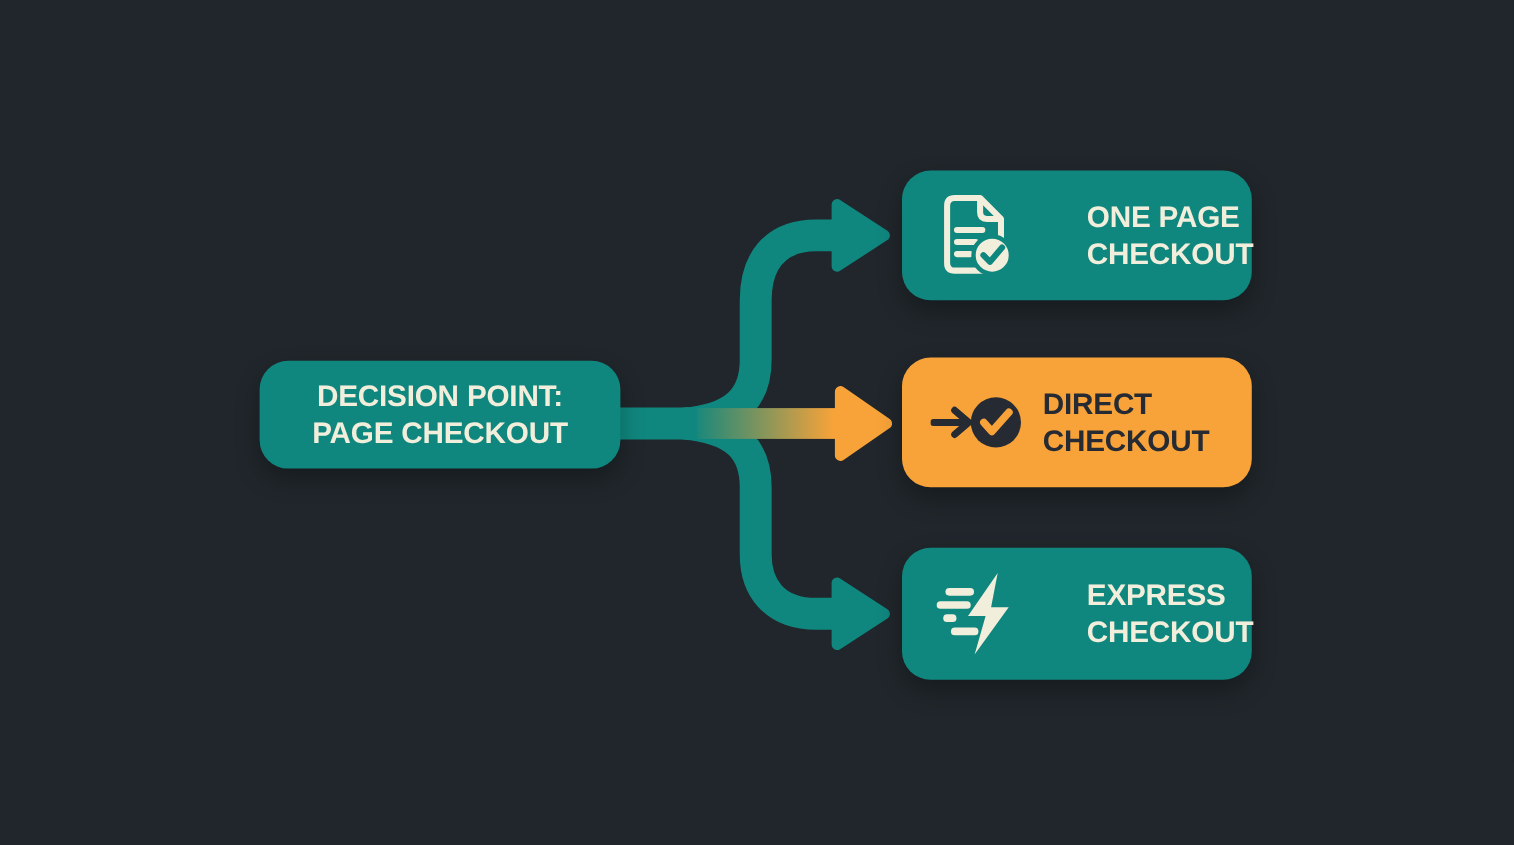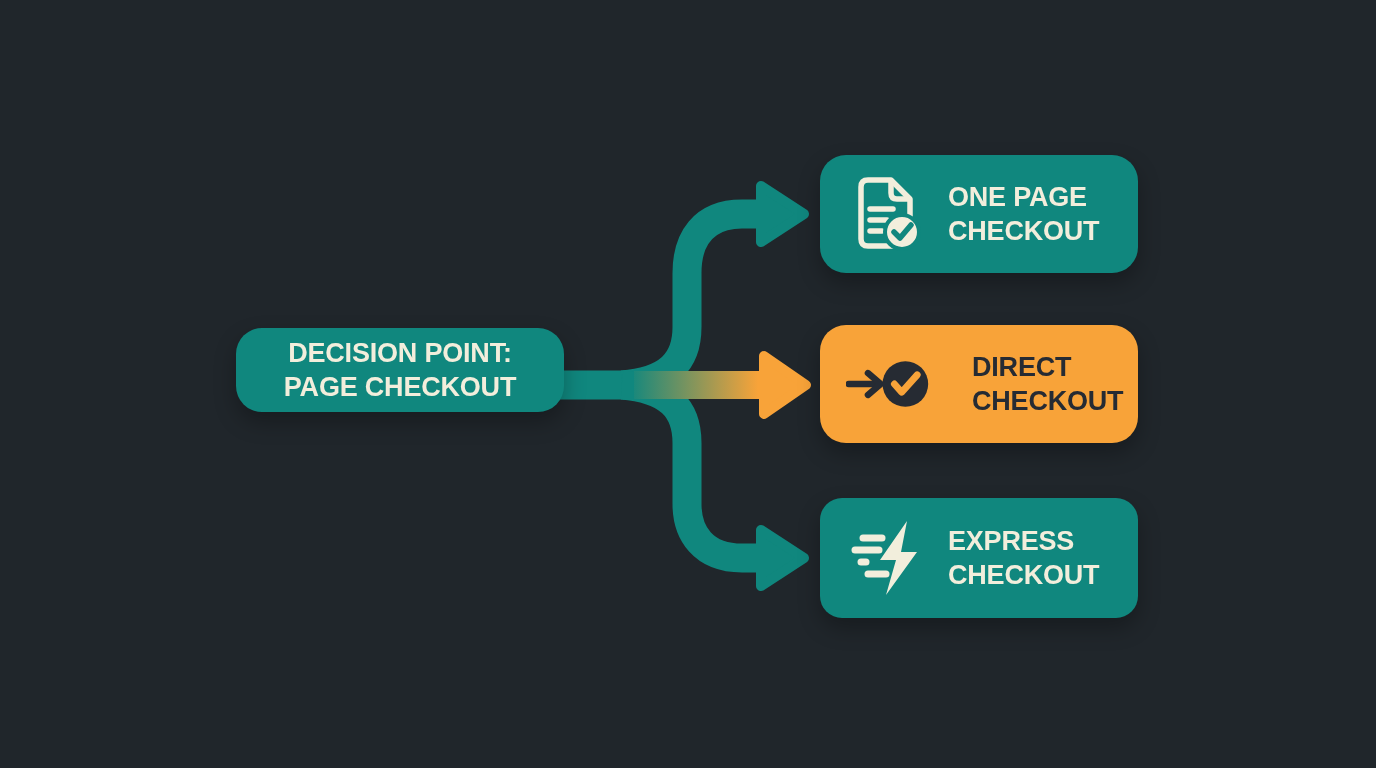--- a/index.html
+++ b/index.html
@@ -28,44 +28,44 @@
     width: 1376px; height: 768px;
     pointer-events: none;
   }
   .node {
     position: absolute;
     border-radius: 26px;
     display: flex;
     align-items: center;
     box-shadow: 0 10px 22px rgba(0,0,0,0.28);
   }
-  .node.teal  { background: var(--teal);  color: var(--cream); }
-  .node.orange{ background: var(--orange); color: var(--dark); gap: 24px; }
+  .node.teal  { background: var(--teal);  color: var(--cream); gap: 40px; }
+  .node.orange{ background: var(--orange); color: var(--dark); }
   .node-label {
     font-weight: 700;
     font-size: 27px;
     line-height: 34px;
     letter-spacing: -0.2px;
   }
   
   .decision {
     left: 236px; top: 328px;
-    width: 328px; height: 84px;
+    width: 328px; height: 98px;
     justify-content: center;
     text-align: center;
   }
   
   .branch {
     left: 820px;
     width: 318px; height: 118px;
     padding-left: 26px;
   }
   .branch.top    { top: 155px; }
   .branch.middle { top: 325px; }
-  .branch.bottom { top: 498px; height: 120px; border-radius: 22px; }
+  .branch.bottom { top: 498px; height: 120px; }
   .icon-wrap {
     width: 84px; height: 84px;
     flex: 0 0 84px;
     display: flex;
     align-items: center;
     justify-content: center;
     margin-right: 18px;
   }
   .icon-wrap svg { display: block; }
   

